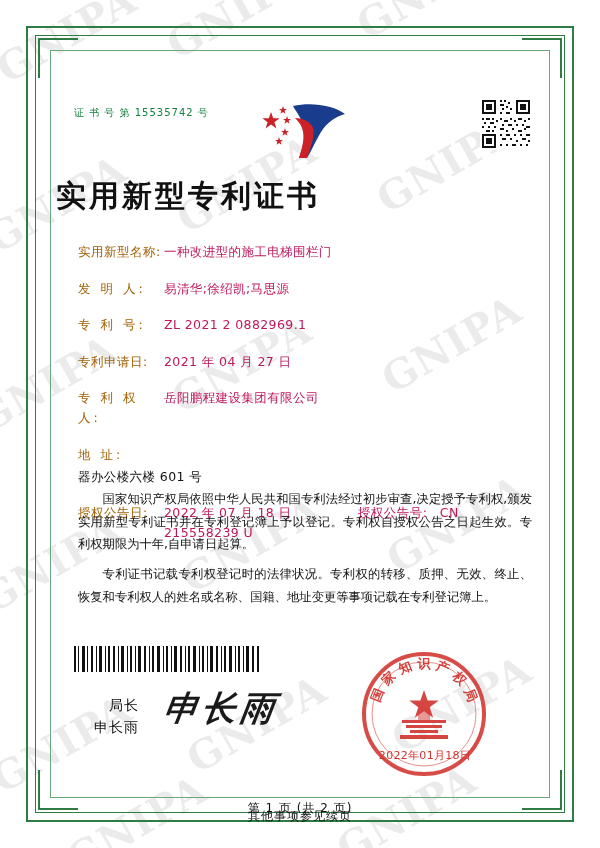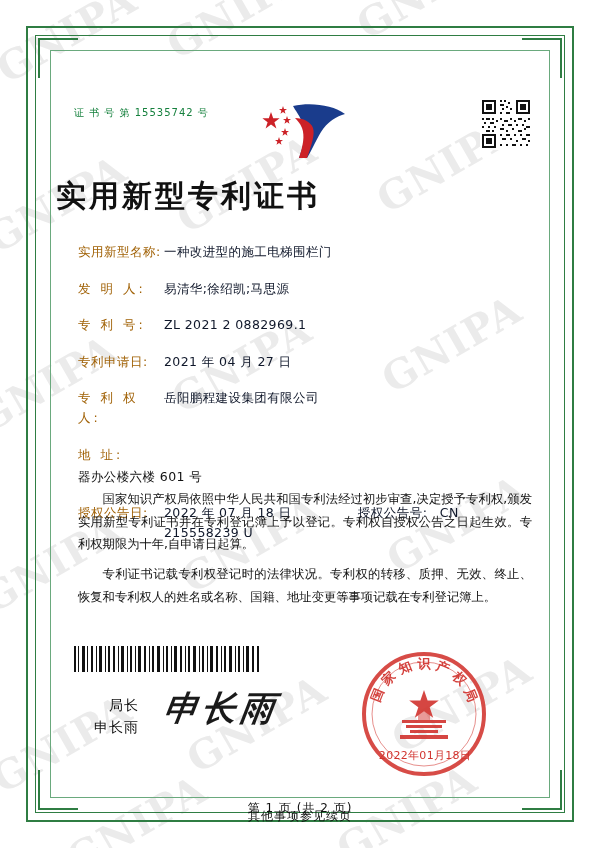--- a/index.html
+++ b/index.html
@@ -152,21 +152,21 @@
   }
   .field-label {
     width: 86px;
     flex: 0 0 86px;
     letter-spacing: 3px;
     color: #a16207;
   }
   .field-label.wide { letter-spacing: 0.5px; width: 86px; flex: 0 0 86px; }
   .field-value {
     flex: 1;
-    color: #0f172a;
+    color: #be185d;
     letter-spacing: 0.4px;
   }
   .field-value .second-label {
     margin-left: 62px;
     letter-spacing: 0.5px;
   }
   .addr-line2 {
     margin-top: -12px;
     margin-bottom: 16.5px;
     font-size: 12.5px;

